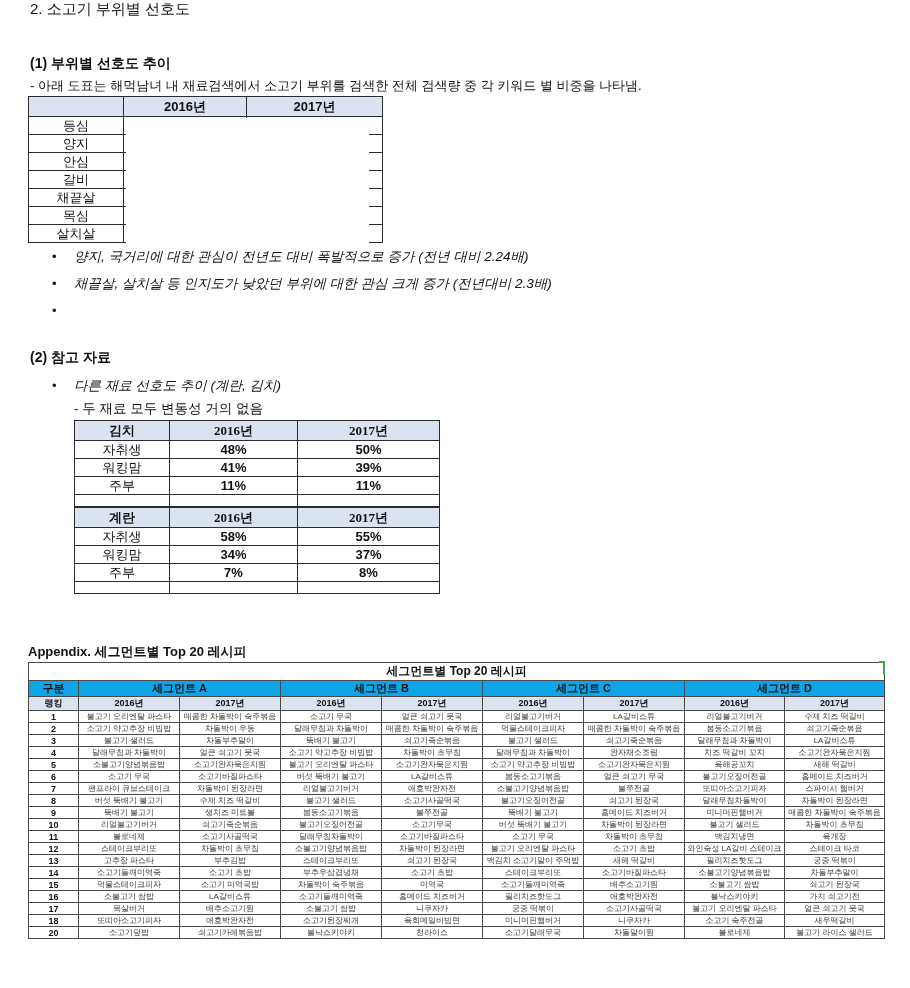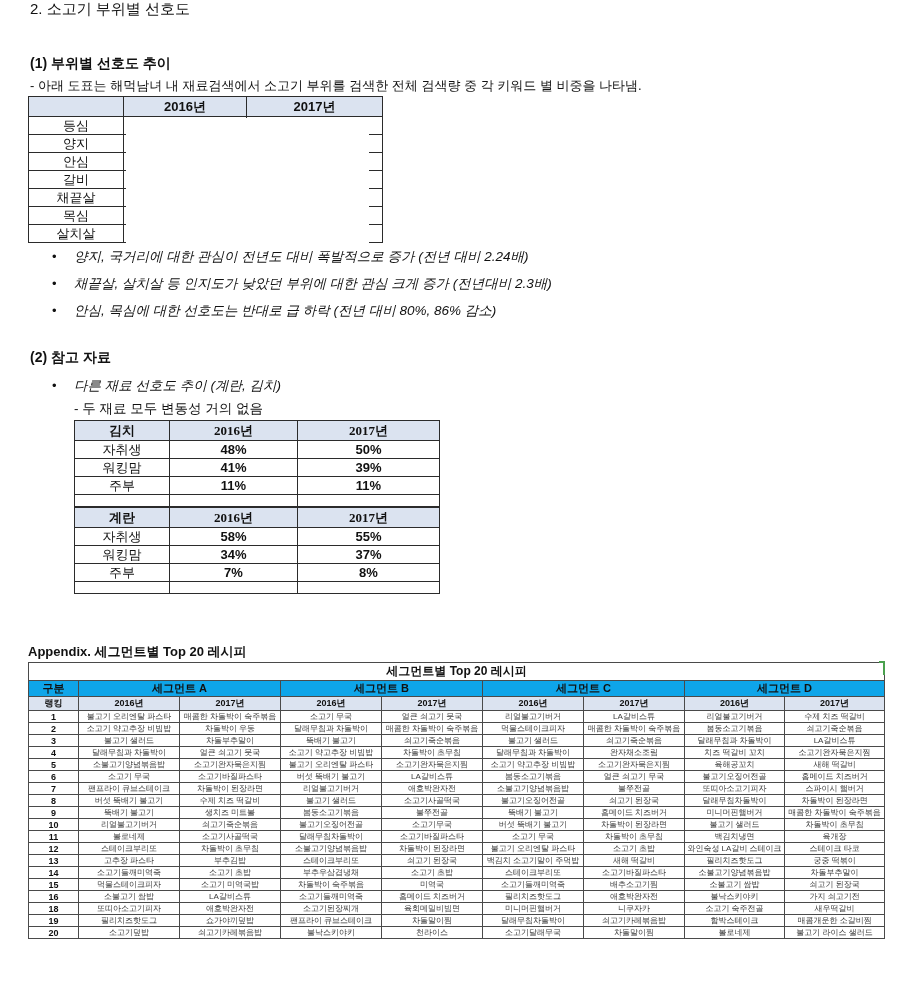--- a/index.html
+++ b/index.html
@@ -127,21 +127,20 @@
     <div class="bullet-row">
       <span class="dot">•</span>
       <span class="txt">양지, 국거리에 대한 관심이 전년도 대비 폭발적으로 증가 (전년 대비 2.24배)</span>
     </div>
     <div class="bullet-row">
       <span class="dot">•</span>
       <span class="txt">채끝살, 살치살 등 인지도가 낮았던 부위에 대한 관심 크게 증가 (전년대비 2.3배)</span>
     </div>
     <div class="bullet-row">
       <span class="dot">•</span>
-      <span class="txt">안심, 목심에 대한 선호도는 반대로 급 하락 (전년 대비 80%, 86% 감소)</span>
     </div>
   </div>
 
   <div class="s2-heading">(2) 참고 자료</div>
   <div class="bullet-row s2-bullet">
     <span class="dot">•</span>
     <span class="txt">다른 재료 선호도 추이 (계란, 김치)</span>
   </div>
   <div class="s2-sub">- 두 재료 모두 변동성 거의 없음</div>
 
@@ -454,44 +453,44 @@
             <td>소불고기 쌈밥</td>
             <td>LA갈비스튜</td>
             <td>소고기들깨미역죽</td>
             <td>홈메이드 치즈버거</td>
             <td>필리치즈핫도그</td>
             <td>애호박완자전</td>
             <td>불낙스키야키</td>
             <td>가지 쇠고기전</td>
           </tr>
 
+          <tr>
+            <td class="rank">17</td>
+            <td>목살버거</td>
+            <td>배추소고기찜</td>
+            <td>소불고기 쌈밥</td>
+            <td>니쿠자카</td>
+            <td>궁중 떡볶이</td>
+            <td>소고기사골떡국</td>
+            <td>불고기 오리엔탈 파스타</td>
+            <td>얼큰 쇠고기 뭇국</td>
+          </tr>
 
           <tr>
             <td class="rank">18</td>
             <td>또띠아소고기피자</td>
             <td>애호박완자전</td>
             <td>소고기된장찌개</td>
             <td>육회메밀비빔면</td>
             <td>미니머핀햄버거</td>
             <td>니쿠자카</td>
             <td>소고기 숙주전골</td>
             <td>새우떡갈비</td>
           </tr>
 
-          <tr>
-            <td class="rank">19</td>
-            <td>필리치즈핫도그</td>
-            <td>쇼가야끼덮밥</td>
-            <td>팬프라이 큐브스테이크</td>
-            <td>차돌말이찜</td>
-            <td>달래무침차돌박이</td>
-            <td>쇠고기카레볶음밥</td>
-            <td>함박스테이크</td>
-            <td>매콤개운한 소갈비찜</td>
-          </tr>
 
           <tr>
             <td class="rank">20</td>
             <td>소고기덮밥</td>
             <td>쇠고기카레볶음밥</td>
             <td>불낙스키야키</td>
             <td>천라이스</td>
             <td>소고기달래무국</td>
             <td>차돌말이찜</td>
             <td>볼로네제</td>

